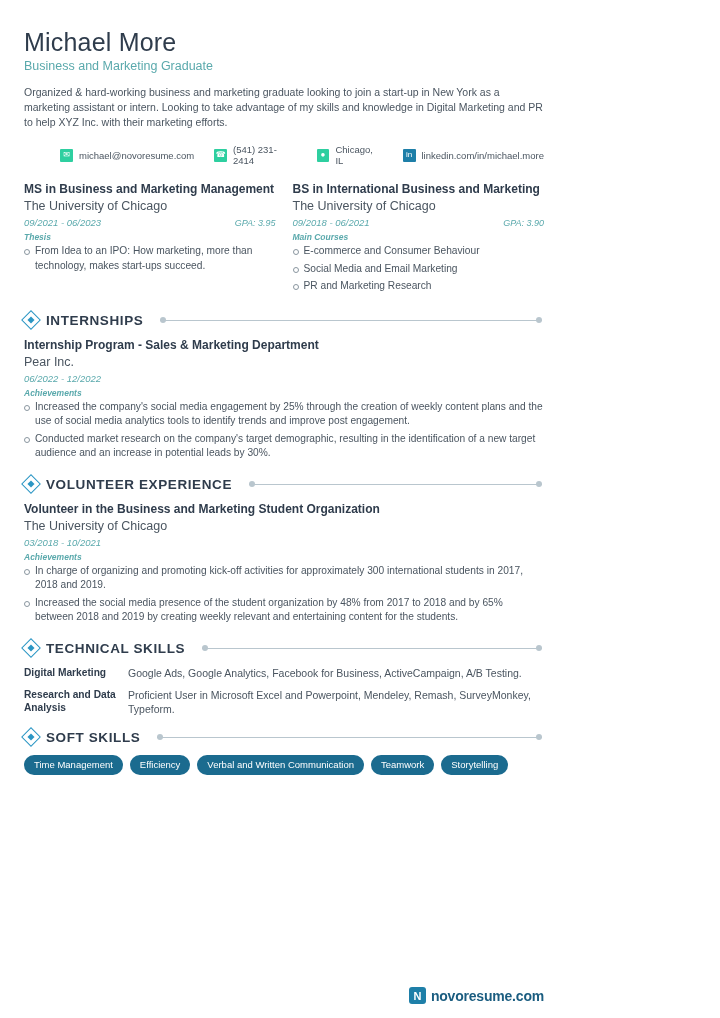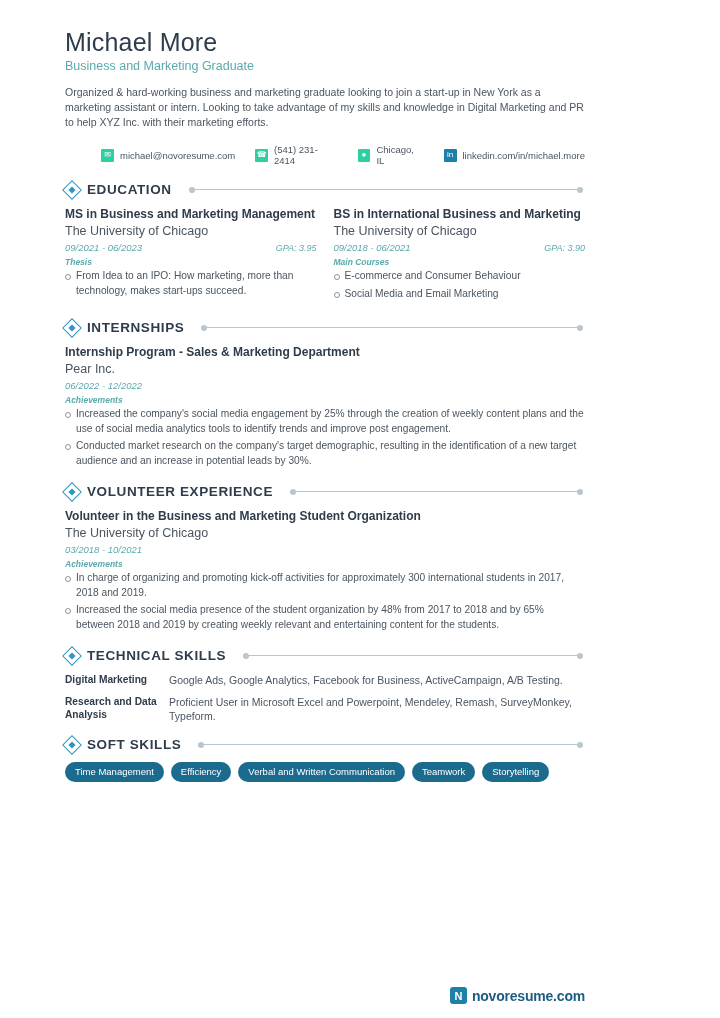--- a/index.html
+++ b/index.html
@@ -10,21 +10,20 @@
     background: #ffffff;
     font-family: "Liberation Sans", sans-serif;
     color: #3d4852;
     overflow: hidden;
   }
   .page {
     position: relative;
     width: 568px;
     height: 1018px;
     padding: 24px 24px 0 24px;
-    margin-left: 41px;
   }
 
   
   .name {
     font-size: 25px;
     font-weight: normal;
     color: #2f3c4c;
     letter-spacing: 0.2px;
     margin: 4px 0 2px 0;
   }
@@ -275,25 +274,20 @@
       <span class="ci-icon pin">●</span>
       <span>Chicago, IL</span>
     </div>
     <div class="contact-item">
       <span class="ci-icon link">in</span>
       <span>linkedin.com/in/michael.more</span>
     </div>
   </div>
 
   <div class="section">
-    <div class="sec-head">
-      <span class="diamond"></span>
-      <span class="sec-title">EDUCATION</span>
-      <span class="sec-line"></span>
-    </div>
 
     <div class="two-col">
       <div class="col">
         <div class="entry-title">MS in Business and Marketing Management</div>
         <div class="entry-org">The University of Chicago</div>
         <div class="meta-row">
           <span class="entry-date">09/2021 - 06/2023</span>
           <span class="entry-gpa">GPA: 3.95</span>
         </div>
         <div class="sub-label">Thesis</div>
@@ -306,20 +300,21 @@
         <div class="entry-title">BS in International Business and Marketing</div>
         <div class="entry-org">The University of Chicago</div>
         <div class="meta-row">
           <span class="entry-date">09/2018 - 06/2021</span>
           <span class="entry-gpa">GPA: 3.90</span>
         </div>
         <div class="sub-label">Main Courses</div>
         <ul class="bullets">
           <li>E-commerce and Consumer Behaviour</li>
           <li>Social Media and Email Marketing</li>
+          <li>PR and Marketing Research</li>
         </ul>
       </div>
     </div>
   </div>
 
   <div class="spacer-md"></div>
 
   <div class="section">
     <div class="sec-head">
       <span class="diamond"></span>

